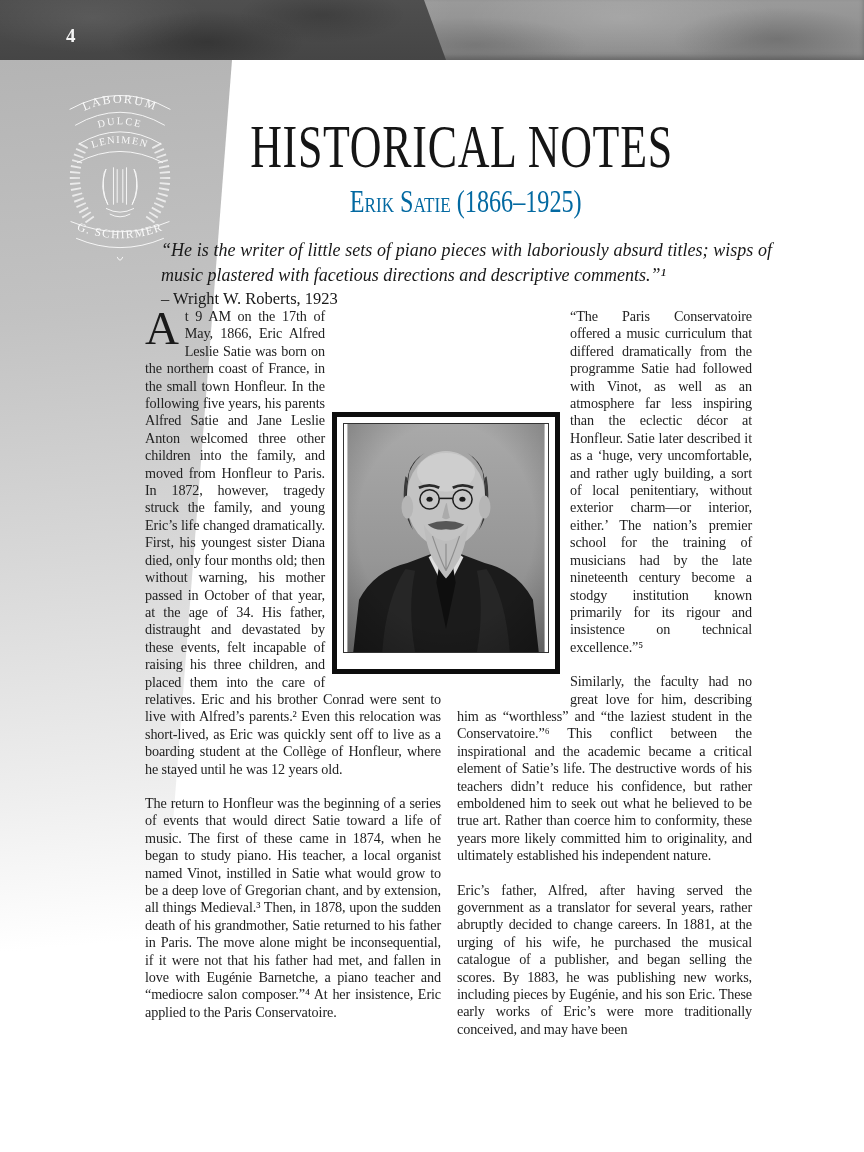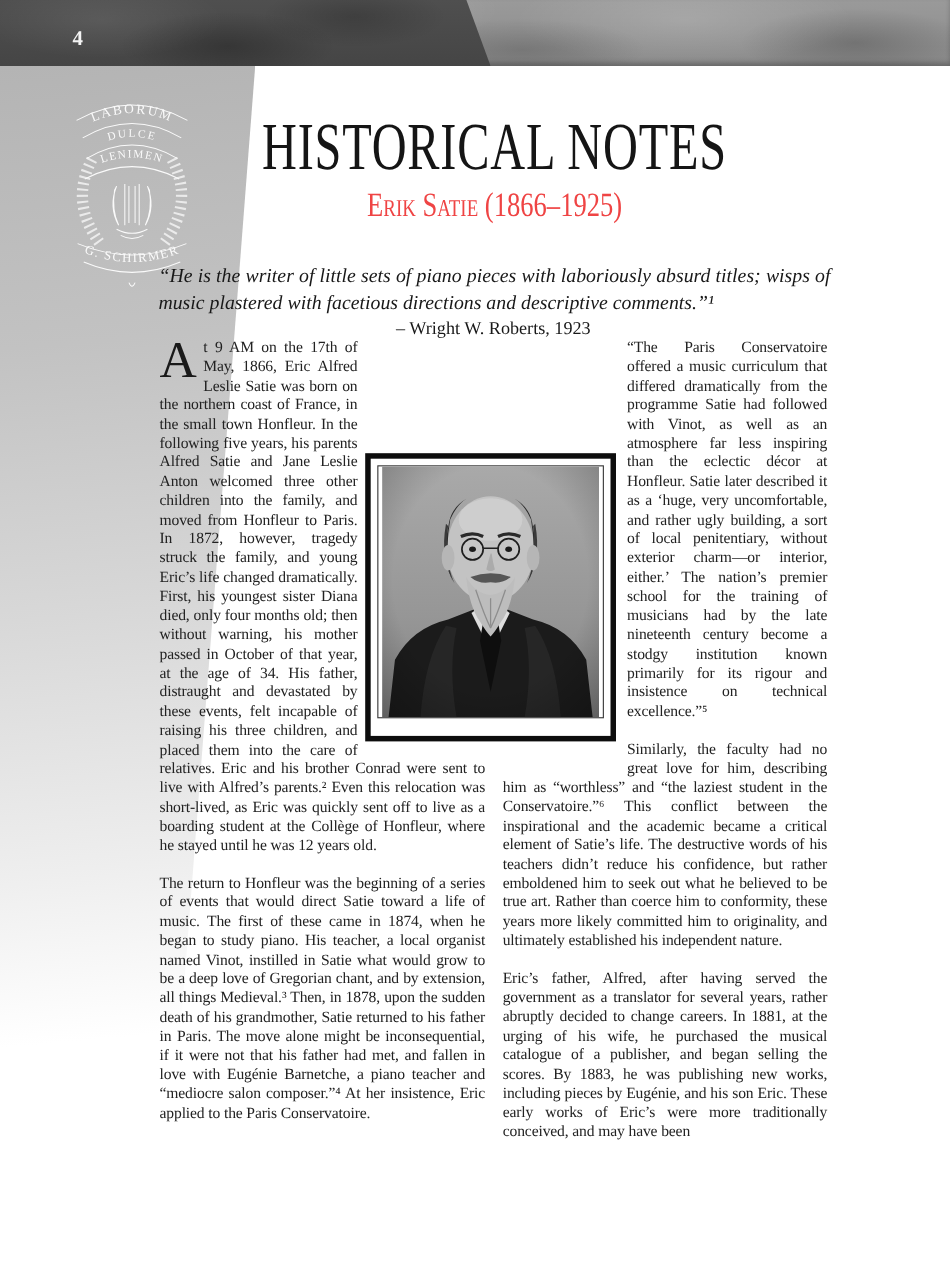--- a/index.html
+++ b/index.html
@@ -38,33 +38,33 @@
     position:absolute;left:0;top:60px;width:232px;height:900px;z-index:0;
     clip-path:polygon(0 0,100% 0,70% 100%,0 100%);
     background:linear-gradient(175deg,#b4b4b4 0%,#c2c2c2 28%,#d8d8d8 55%,#eeeeee 80%,#ffffff 97%);
   }
   .crest{position:absolute;left:50px;top:12px;opacity:.92;}
   .crest text{fill:#ffffff;font-family:"Liberation Serif","DejaVu Serif",serif;}
   .crest path{stroke:#ffffff;fill:none;}
   
   .title-block{position:absolute;left:120px;top:0;width:660px;text-align:center;z-index:2;}
   .page-title{
-    margin:0;position:absolute;left:0;top:104px;width:100%;
+    margin:12px;position:absolute;left:0;top:104px;width:100%;
     font-size:61px;font-weight:normal;color:#151515;line-height:62px;letter-spacing:1px;
   }
   .page-title .squeeze{display:inline-block;transform:scaleX(.72);transform-origin:center;white-space:nowrap;}
   .page-subtitle{
-    margin:0;position:absolute;left:0;top:169px;width:100%;
-    font-size:31px;font-weight:normal;color:#ef4444;font-variant:small-caps;line-height:34px;
+    margin:16px;position:absolute;left:0;top:169px;width:100%;
+    font-size:31px;font-weight:normal;color:#0369a1;font-variant:small-caps;line-height:34px;
   }
   .page-subtitle .squeeze{display:inline-block;transform:scaleX(.78);transform-origin:center;white-space:nowrap;}
   
-  .quote-block{position:absolute;left:144px;top:238px;width:611px;z-index:2;}
+  .quote-block{position:absolute;left:161px;top:238px;width:611px;z-index:2;}
   .quote-text{font-style:italic;font-size:18px;line-height:24.5px;text-align:justify;color:#181818;}
-  .quote-attrib{text-align:center;font-size:16.5px;margin-top:2px;padding-right:2px;color:#181818;}
+  .quote-attrib{text-align:left;font-size:16.5px;margin-top:2px;padding-right:2px;color:#181818;}
   
   .col{
     position:absolute;top:308px;width:296px;z-index:2;
     font-size:14.2px;line-height:17.4px;text-align:justify;letter-spacing:-.12px;color:#222222;
   }
   .col-left{left:145px;}
   .col-right{left:457px;width:295px;}
   .col p{margin:0 0 17px 0;}
   .spacer-r{float:right;width:116px;height:273px;margin-top:101px;}
   .spacer-l{float:left;width:113px;height:290px;margin-top:98px;}

